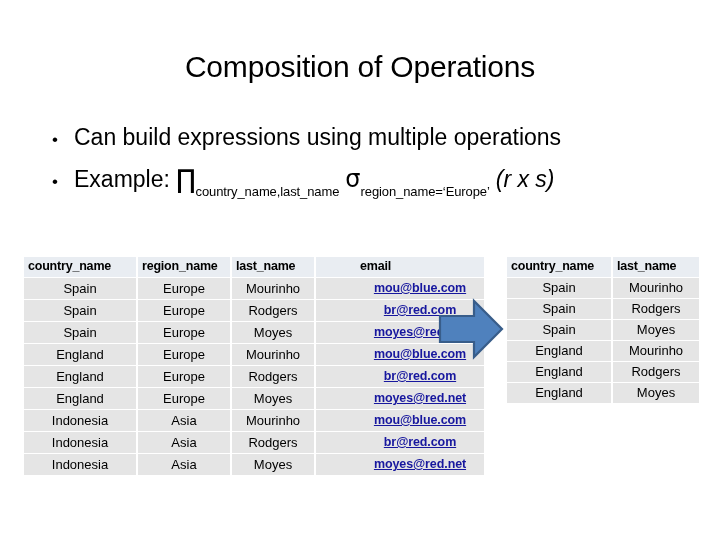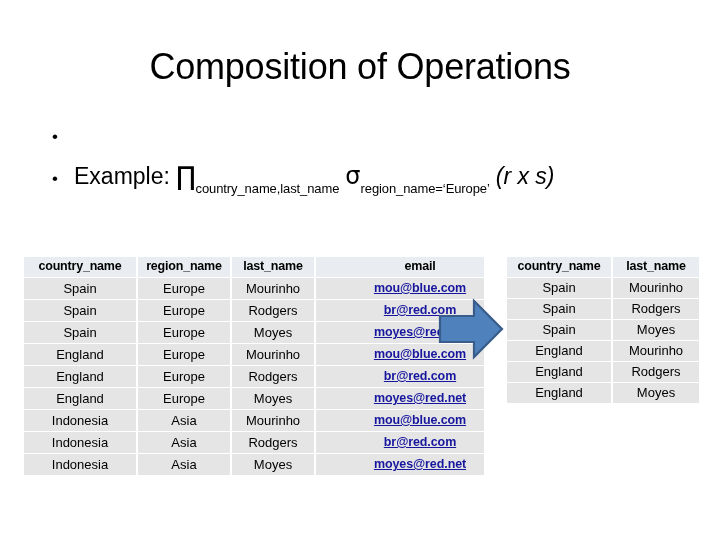--- a/index.html
+++ b/index.html
@@ -16,21 +16,21 @@
     position: relative;
   }
 
   
   #slide-title {
     position: absolute;
     left: 0;
     top: 48px;
     width: 720px;
     text-align: center;
-    font-size: 36px;
+    font-size: 30px;
     line-height: 38px;
     font-weight: 400;
     letter-spacing: -0.2px;
     color: #000000;
     white-space: nowrap;
   }
 
   
   #bullet-list {
     position: absolute;
@@ -103,21 +103,21 @@
     font-weight: 400;
     line-height: 17px;
     height: 17px;
     vertical-align: middle;
     white-space: nowrap;
     text-align: center;
   }
   .data-table th {
     font-weight: 700;
     background: #e9edf2;
-    text-align: center;
+    text-align: left;
     font-size: 12.5px;
     letter-spacing: -0.2px;
   }
   .align-right { text-align: right; }
 
   .email-link {
     color: #17179e;
     text-decoration: underline;
     font-size: 12.5px;
     letter-spacing: -0.1px;
@@ -153,20 +153,21 @@
 </style>
 </head>
 <body>
 
 <div id="slide-title">Composition of Operations</div>
 
 <div id="bullet-list">
 
   <div class="bullet-row">
     <span class="bullet-mark">•</span>
+    <span class="bullet-text">Can build expressions using multiple operations</span>
   </div>
 
   <div class="bullet-row">
     <span class="bullet-mark">•</span>
     <span class="bullet-text">
       <span>Example:</span><span class="spacer-sm"></span><span class="formula"><span class="op-glyph">∏</span><span class="sub">country_name,last_name</span><span class="spacer-sm"></span><span class="sigma-glyph">σ</span><span class="sub">region_name=‘Europe’</span><span class="spacer-sm"></span><span class="ital">(r x s)</span></span>
     </span>
   </div>
 
 </div>

